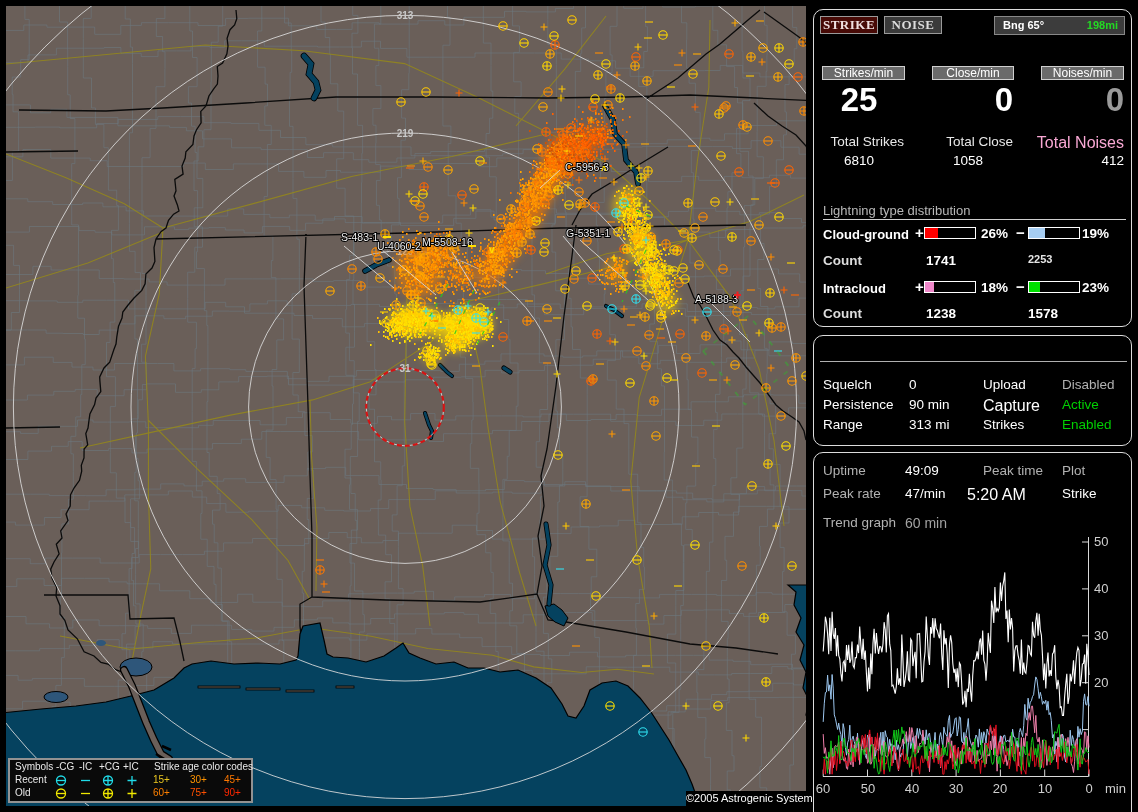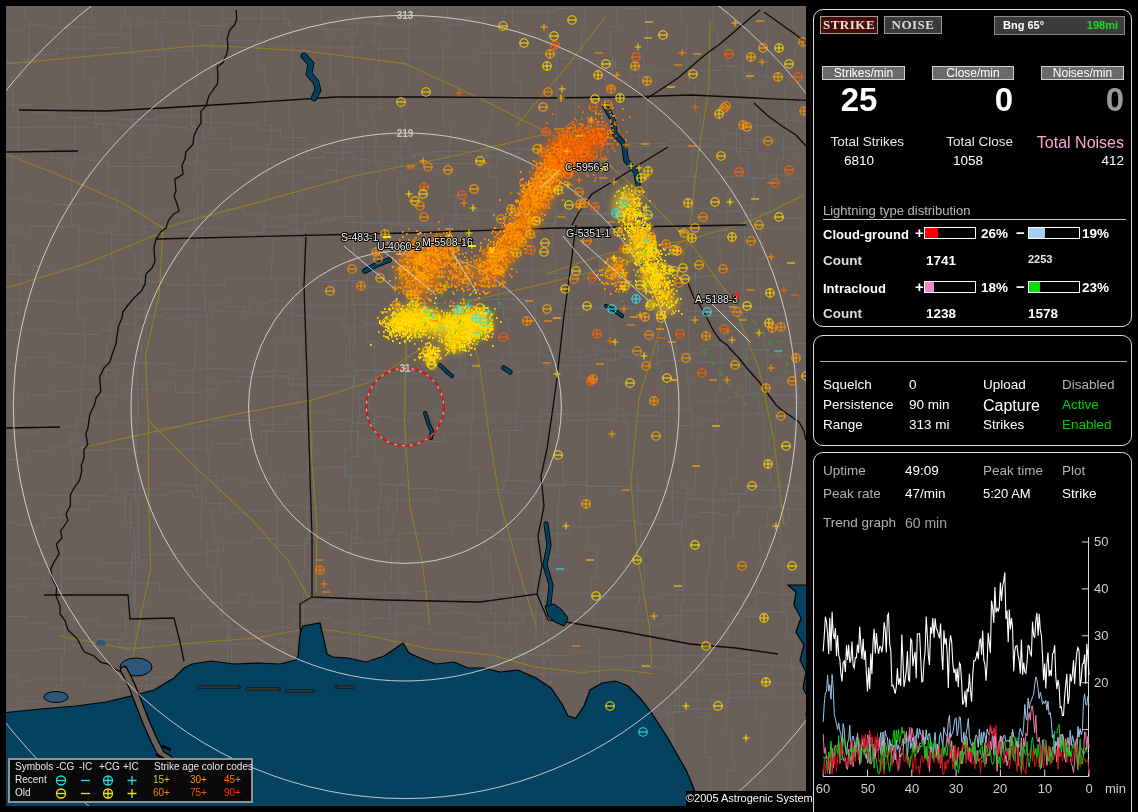--- a/index.html
+++ b/index.html
@@ -748,21 +748,21 @@
 <div class="ab" style="left:169px;top:81px;font-size:13.5px;color:#fff">Strikes</div>
 <div class="ab" style="left:248px;top:81px;font-size:13.5px;color:#00d000">Enabled</div>
 </div>
 <div class="panel" style="left:813px;top:452px;width:319px;height:376px">
 <div class="ab grayl" style="left:9px;top:10px;font-size:13.5px">Uptime</div>
 <div class="ab" style="left:91px;top:10px;font-size:13.5px;color:#fff">49:09</div>
 <div class="ab grayl" style="left:169px;top:10px;font-size:13.5px">Peak time</div>
 <div class="ab grayl" style="left:248px;top:10px;font-size:13.5px">Plot</div>
 <div class="ab grayl" style="left:9px;top:33px;font-size:13.5px">Peak rate</div>
 <div class="ab" style="left:91px;top:33px;font-size:13.5px;color:#fff">47/min</div>
-<div class="ab" style="left:169px;top:33px;font-size:13px;color:#fff">5:20 AM</div>
+<div class="ab" style="left:153px;top:33px;font-size:16px;color:#fff">5:20 AM</div>
 <div class="ab" style="left:248px;top:33px;font-size:13.5px;color:#fff">Strike</div>
 <div class="ab grayl" style="left:9px;top:62px;font-size:13.5px">Trend graph</div>
 <div class="ab" style="left:91px;top:62px;font-size:14px;color:#a3a3a3">60 min</div>
 <div class="ab" style="left:0px;top:78px"><svg width="318" height="274" viewBox="0 0 318 274" font-family="Liberation Sans,sans-serif">
         <path d="M274.5 6 V245.5 H9" fill="none" stroke="#d9d9d9" stroke-width="1"></path>
         <path d="M268 11.0 H274.5" stroke="#d9d9d9" stroke-width="1"></path>
         <text x="280" y="15" font-size="13" fill="#cfcfcf">50</text>
         <path d="M268 57.9 H274.5" stroke="#d9d9d9" stroke-width="1"></path>
         <text x="280" y="62" font-size="13" fill="#cfcfcf">40</text>
         <path d="M268 104.8 H274.5" stroke="#d9d9d9" stroke-width="1"></path>

